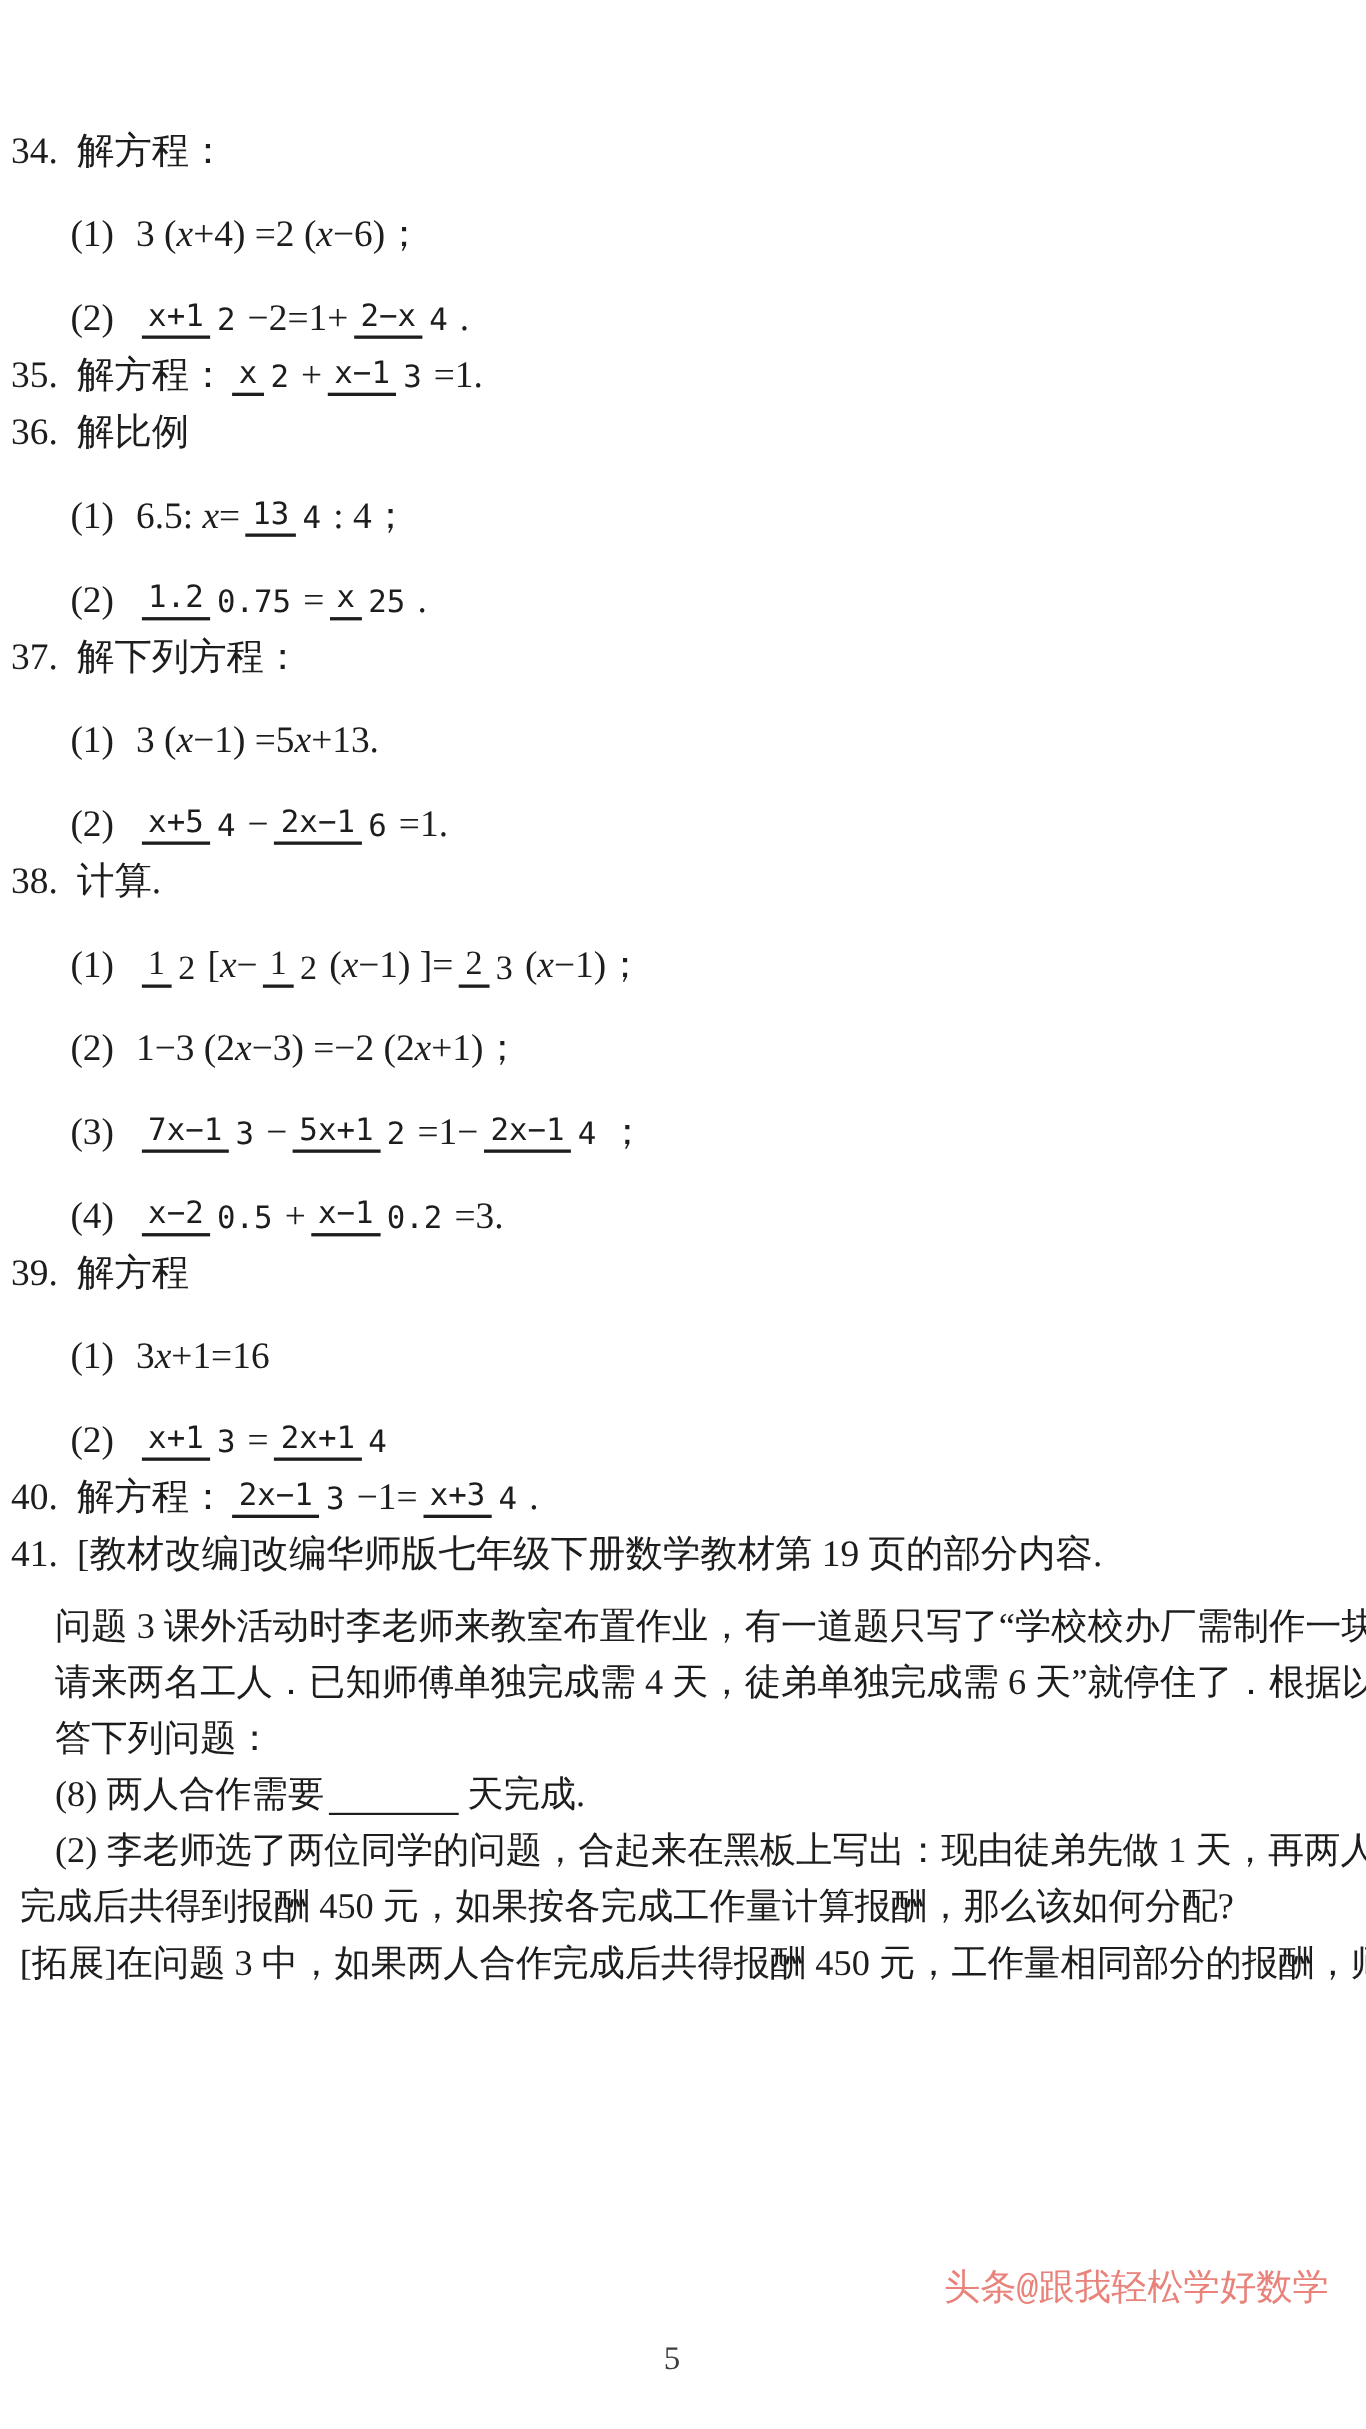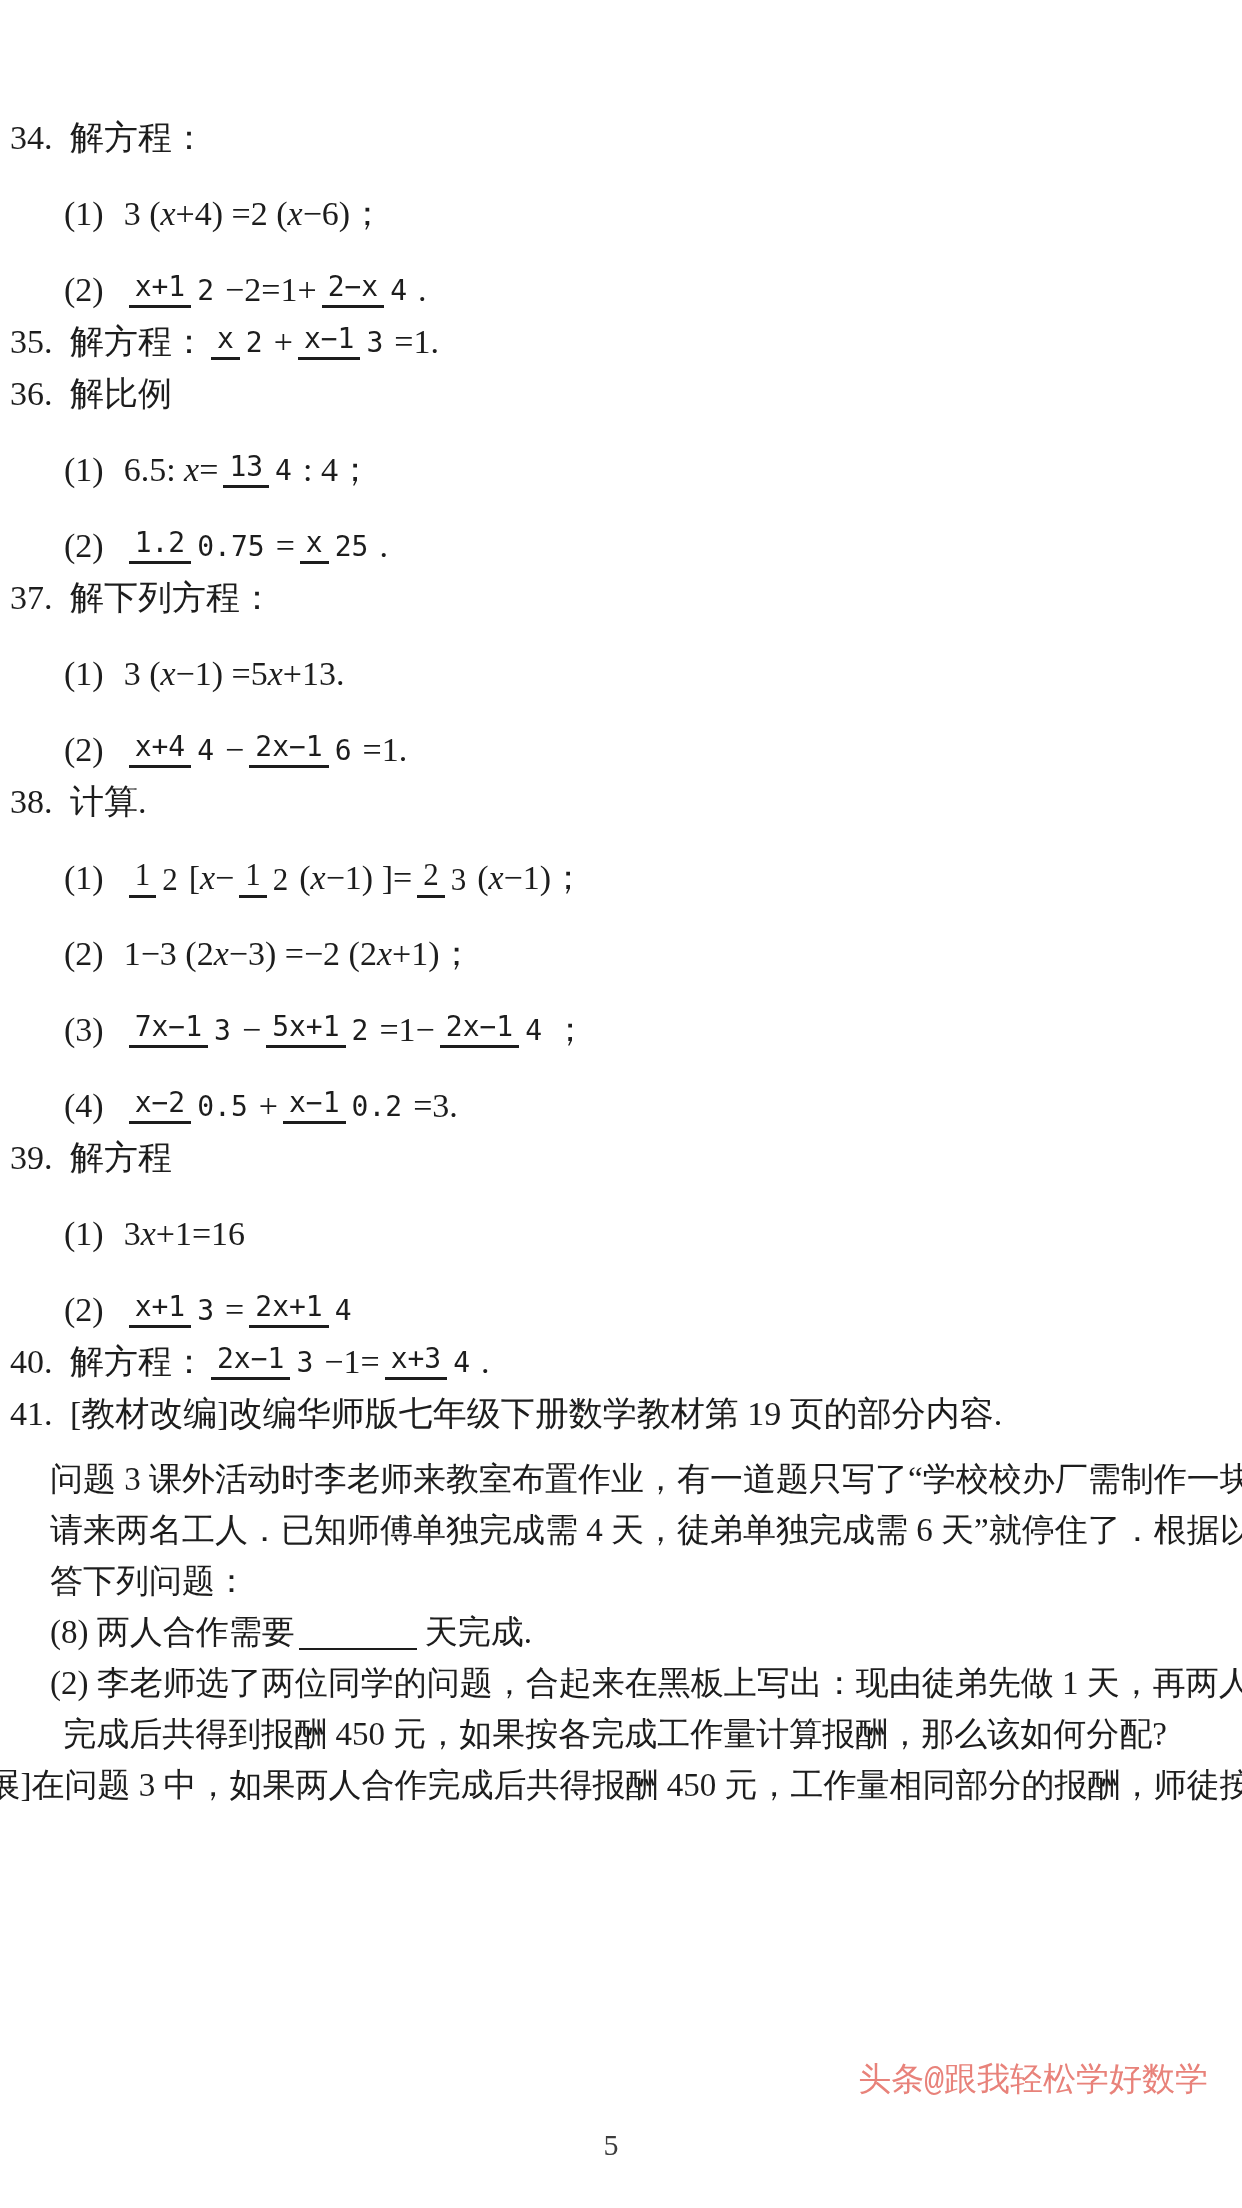--- a/index.html
+++ b/index.html
@@ -9,21 +9,21 @@
     padding:112px 30px 46px 10px;
     display:flex; flex-direction:column; overflow:hidden;
   }
   main { display:block; }
   .problem { display:block; }
   .row { display:flex; align-items:center; height:52px; font-size:34px; line-height:1.15; white-space:nowrap; }
   .row.head { }
   .row.item { margin-top:24px; }
   .row.para { height:51px; margin-top:0; font-size:33px; }
   .row.para.first { margin-top:14px; }
-  .ind0 { margin-left:8px;justify-content:center; }
+  .ind0 { margin-left:8px; }
   .ind1 { margin-left:40px; }
   .ind2 { margin-left:54px; }
   .num { flex:none; width:60px; }
   .lbl { margin-right:20px; }
   .txt i { font-style:italic; }
   .frac {
     display:inline-flex; flex-direction:row; align-items:center;
     font-family:"DejaVu Sans Mono", monospace; font-size:28px; line-height:1.08;
     margin:0 5px; text-align:center; flex:none;
   }
@@ -114,21 +114,21 @@
           <span class="num">37.</span>
           <span class="txt">解下列方程：</span>
         </div>
         <div class="row item ind2">
           <span class="lbl">(1)</span>
           <span class="txt">3 (<i>x</i>−1) =5<i>x</i>+13.</span>
         </div>
         <div class="row item ind2">
           <span class="lbl">(2)</span>
           <span class="frac">
-            <span class="nm">x+4</span>
+            <span class="nm">x+5</span>
             <span class="dn">4</span>
           </span>
           <span class="txt">−</span>
           <span class="frac">
             <span class="nm">2x−1</span>
             <span class="dn">6</span>
           </span>
           <span class="txt">=1.</span>
         </div>
       </section>

